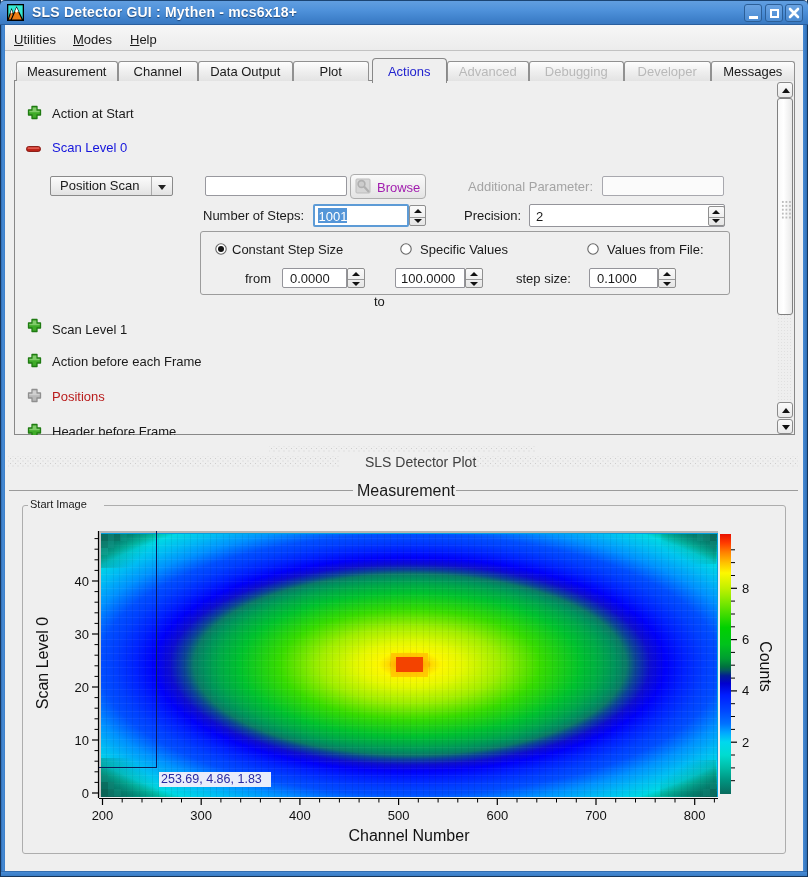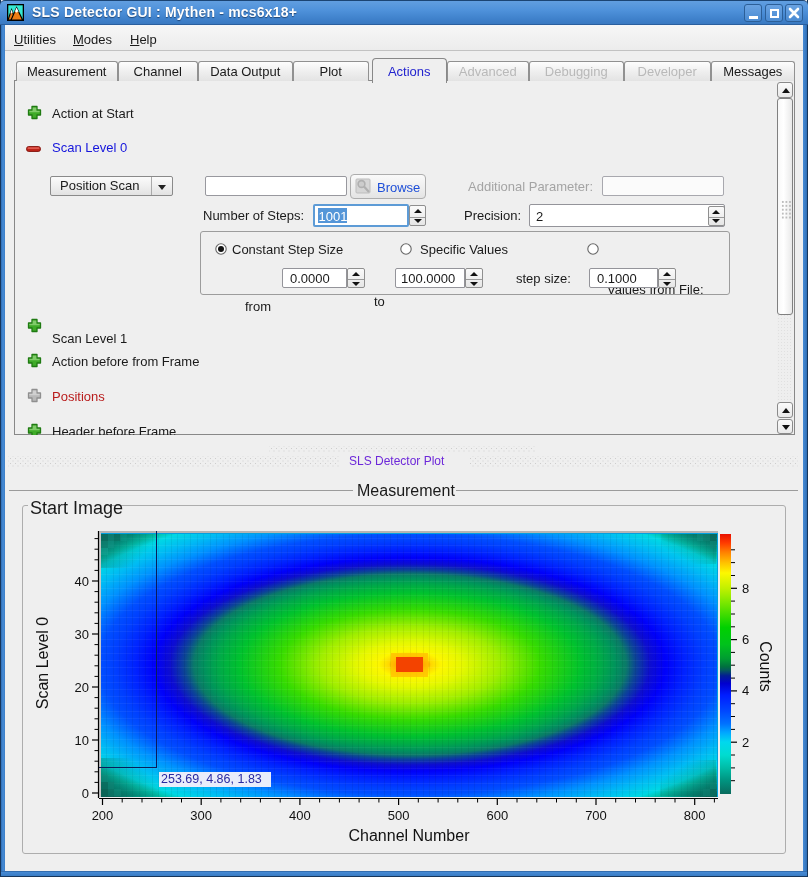--- a/index.html
+++ b/index.html
@@ -71,26 +71,26 @@
 <div class="abs txt" style="left:52px;top:106px;">Action at Start</div>
 <svg class="abs" style="left:26px;top:145.5px" width="15" height="6" viewBox="0 0 15 6">
     <rect x="0.5" y="0.5" width="14" height="5" rx="2.3" fill="#bc2318" stroke="#82150e" stroke-width="0.9"></rect>
     <rect x="1.5" y="1.2" width="12" height="1.8" rx="0.9" fill="#e0584e"></rect>
   </svg>
 <div class="abs txt" style="left:52px;top:140px;color:#1515dc;">Scan Level 0</div>
 <svg class="abs" style="left:27px;top:318px" width="15" height="15" viewBox="0 0 15 15">
     <path d="M5 1.5 h5 v3.5 h3.5 v5 h-3.5 v3.5 h-5 v-3.5 h-3.5 v-5 h3.5 Z" fill="#3fab28" stroke="#1f7a12" stroke-width="1.3" stroke-linejoin="round"></path>
     <path d="M5.6 2.4 h3.8 v3.3 h3.3 v1.6 h-10.4 v-1.6 h3.3 Z" fill="#b6e8a0" opacity="0.55"></path>
   </svg>
-<div class="abs txt" style="left:52px;top:331px;">Scan Level 1</div>
+<div class="abs txt" style="left:52px;top:322px;">Scan Level 1</div>
 <svg class="abs" style="left:27px;top:353px" width="15" height="15" viewBox="0 0 15 15">
     <path d="M5 1.5 h5 v3.5 h3.5 v5 h-3.5 v3.5 h-5 v-3.5 h-3.5 v-5 h3.5 Z" fill="#3fab28" stroke="#1f7a12" stroke-width="1.3" stroke-linejoin="round"></path>
     <path d="M5.6 2.4 h3.8 v3.3 h3.3 v1.6 h-10.4 v-1.6 h3.3 Z" fill="#b6e8a0" opacity="0.55"></path>
   </svg>
-<div class="abs txt" style="left:52px;top:354px;">Action before from Frame</div>
+<div class="abs txt" style="left:52px;top:354px;">Action before each Frame</div>
 <svg class="abs" style="left:27px;top:388px" width="15" height="15" viewBox="0 0 15 15">
     <path d="M5 1.5 h5 v3.5 h3.5 v5 h-3.5 v3.5 h-5 v-3.5 h-3.5 v-5 h3.5 Z" fill="#b9b9b9" stroke="#8f8f8f" stroke-width="1.3" stroke-linejoin="round"></path>
     <path d="M5.6 2.4 h3.8 v3.3 h3.3 v1.6 h-10.4 v-1.6 h3.3 Z" fill="#e3e3e3" opacity="0.55"></path>
   </svg>
 <div class="abs txt" style="left:52px;top:389px;color:#b91c1c;">Positions</div>
 <div class="abs" style="left:14.5px;top:415px;width:675px;height:20px;overflow:hidden;">
     <svg class="abs" style="left:12.5px;top:8px" width="15" height="15" viewBox="0 0 15 15">
       <path d="M5 1.5 h5 v3.5 h3.5 v5 h-3.5 v3.5 h-5 v-3.5 h-3.5 v-5 h3.5 Z" fill="#3fab28" stroke="#1f7a12" stroke-width="1.3" stroke-linejoin="round"></path>
       <path d="M5.6 2.4 h3.8 v3.3 h3.3 v1.6 h-10.4 v-1.6 h3.3 Z" fill="#b6e8a0" opacity="0.55"></path>
     </svg>
@@ -101,21 +101,21 @@
 <div class="abs txt" style="left:60px;top:178px;">Position Scan</div>
 <div class="abs" style="left:151px;top:177px;width:1px;height:18px;background:#aaaaaa;"></div>
 <div class="abs" style="left:158px;top:184.5px;width:0;height:0;border-left:4px solid transparent;border-right:4px solid transparent;border-top:5px solid #222;"></div>
 <div class="abs" style="left:205px;top:176px;width:142px;height:20px;border:1px solid #98989e;border-radius:2px;background:#ffffff;"></div>
 <div class="abs" style="left:350px;top:173.5px;width:76px;height:25px;border:1px solid #adadad;border-radius:4px;background:linear-gradient(#fafafa,#ededed 60%,#e4e4e4);"></div>
 <svg class="abs" style="left:355px;top:177px" width="18" height="18" viewBox="0 0 18 18">
   <rect x="1" y="2" width="14" height="14" rx="1" fill="#d6d6d6" stroke="#bdbdbd"></rect>
   <circle cx="6.5" cy="7" r="3.4" fill="#cccccc" stroke="#b0b0b0" stroke-width="1.6"></circle>
   <path d="M9 9.5 L14 15" stroke="#b0b0b0" stroke-width="2.2"></path>
 </svg>
-<div class="abs txt" style="left:377px;top:180px;color:#1d4ed8;">Browse</div>
+<div class="abs txt" style="left:377px;top:180px;color:#a21caf;">Browse</div>
 <div class="abs txt" style="left:468px;top:179px;color:#a4a4a4;">Additional Parameter:</div>
 <div class="abs" style="left:602px;top:176px;width:122px;height:20px;border:1px solid #a8a8ae;border-radius:2px;background:#fbfbfb;"></div>
 
 <div class="abs txt" style="left:203px;top:207.5px;">Number of Steps:</div>
 <div class="abs" style="left:313px;top:204px;width:96px;height:23px;border:2px solid #5d9bd6;border-radius:2px;background:#ffffff;"></div>
 <div class="abs" style="left:318px;top:208px;width:29px;height:15px;background:#5596d8;"></div>
 <div class="abs txt" style="left:318.5px;top:209px;color:#ffffff;border-radius:6px;">1001</div>
 <div class="abs" style="left:409px;top:205px;width:17px;height:21px;border:1px solid #8f8f8f;border-radius:2px;background:linear-gradient(#fafafa,#e6e6e6);">
     <div class="abs" style="left:0;top:10.5px;width:15px;height:1px;background:#9a9a9a;"></div>
     <div class="abs" style="left:3.5px;top:3.2px;width:0;height:0;border-left:4px solid transparent;border-right:4px solid transparent;border-bottom:4.5px solid #111;"></div>
@@ -136,22 +136,22 @@
     <circle cx="6" cy="6" r="3" fill="#111"></circle>
   </svg>
 <div class="abs txt" style="left:232px;top:242px;">Constant Step Size</div>
 <svg class="abs" style="left:400px;top:243px" width="12" height="12" viewBox="0 0 12 12">
     <circle cx="6" cy="6" r="5.2" fill="#ffffff" stroke="#666" stroke-width="1.1"></circle>
   </svg>
 <div class="abs txt" style="left:420px;top:242px;">Specific Values</div>
 <svg class="abs" style="left:587px;top:243px" width="12" height="12" viewBox="0 0 12 12">
     <circle cx="6" cy="6" r="5.2" fill="#ffffff" stroke="#666" stroke-width="1.1"></circle>
   </svg>
-<div class="abs txt" style="left:607px;top:242px;margin-top:40px;">Values from File:</div>
-<div class="abs txt" style="left:245px;top:271px;margin-top:28px;">from</div>
+<div class="abs txt" style="left:607px;top:242px;">Values from File:</div>
+<div class="abs txt" style="left:245px;top:271px;">from</div>
 <div class="abs" style="left:282px;top:268px;width:65px;height:20px;border:1px solid #94949a;border-radius:2px 0 0 2px;background:#ffffff;"></div>
 <div class="abs txt" style="left:290px;top:271px;">0.0000</div>
 <div class="abs" style="left:347px;top:268px;width:18px;height:20px;border:1px solid #8f8f8f;border-radius:2px;background:linear-gradient(#fafafa,#e6e6e6);">
     <div class="abs" style="left:0;top:10.0px;width:16px;height:1px;background:#9a9a9a;"></div>
     <div class="abs" style="left:4.0px;top:3.0px;width:0;height:0;border-left:4px solid transparent;border-right:4px solid transparent;border-bottom:4.5px solid #111;"></div>
     <div class="abs" style="left:4.0px;top:12.5px;width:0;height:0;border-left:4px solid transparent;border-right:4px solid transparent;border-top:4.5px solid #111;"></div>
   </div>
 <div class="abs txt" style="left:374px;top:271px;margin-top:23px;">to</div>
 <div class="abs" style="left:395px;top:268px;width:70px;height:20px;border:1px solid #94949a;border-radius:2px 0 0 2px;background:#ffffff;"></div>
 <div class="abs txt" style="left:401px;top:271px;">100.0000</div>
@@ -178,28 +178,28 @@
 <div class="abs" style="left:777px;top:402px;width:16px;height:16px;border:1px solid #8a8a8a;border-radius:3px;background:linear-gradient(#fbfbfb,#e9e9e9);">
     <div class="abs" style="left:3.5px;top:5px;width:0;height:0;border-left:4.5px solid transparent;border-right:4.5px solid transparent;border-bottom:5px solid #111;"></div>
   </div>
 <div class="abs" style="left:777px;top:418.5px;width:16px;height:15.5px;border:1px solid #8a8a8a;border-radius:3px;background:linear-gradient(#fbfbfb,#e9e9e9);">
     <div class="abs" style="left:3.5px;top:5px;width:0;height:0;border-left:4.5px solid transparent;border-right:4.5px solid transparent;border-top:5px solid #111;"></div>
   </div>
 
 <div class="abs" style="left:269px;top:446px;width:267px;height:6px;background-image:radial-gradient(#cdcdcd 0.8px, rgba(0,0,0,0) 0.9px),radial-gradient(#cdcdcd 0.8px, rgba(0,0,0,0) 0.9px);background-size:5px 5px;background-position:0 0,2.5px 2.5px;"></div>
 <div class="abs" style="left:8px;top:456px;width:790px;height:11px;background-image:radial-gradient(#cdcdcd 0.8px, rgba(0,0,0,0) 0.9px),radial-gradient(#cdcdcd 0.8px, rgba(0,0,0,0) 0.9px);background-size:5px 5px;background-position:0 0,2.5px 2.5px;"></div>
 <div class="abs" style="left:340px;top:453px;width:130px;height:17px;background:#efefef;"></div>
-<div class="abs" style="position:absolute;left:349px;top:453.5px;font-size:12px;color:#6d28d9;white-space:nowrap;">SLS Detector Plot</div>
+<div class="abs" style="position:absolute;left:365px;top:453.5px;font-size:14px;color:#404040;white-space:nowrap;">SLS Detector Plot</div>
 
 <div class="abs" style="left:9px;top:490px;width:344px;height:1px;background:#9b9b9b;"></div>
 <div class="abs" style="left:456px;top:490px;width:342px;height:1px;background:#9b9b9b;"></div>
 <div class="abs" style="position:absolute;left:357px;top:481.5px;font-size:16px;color:#1a1a1a;white-space:nowrap;">Measurement</div>
 <div class="abs" style="left:21.5px;top:505px;width:764px;height:349px;border:1px solid #adadad;border-radius:3px;"></div>
 <div class="abs" style="left:28px;top:498px;width:76px;height:14px;background:#efefef;"></div>
-<div class="abs" style="left:30px;top:498px;font-size:18px;color:#1a1a1a;white-space:nowrap;">Start Image</div>
+<div class="abs" style="left:30px;top:498px;font-size:11px;color:#1a1a1a;white-space:nowrap;">Start Image</div>
 
 <div class="abs" style="left:99px;top:531px;width:619px;height:266px;border-top:2.5px solid #b4b4b4;border-left:2px solid #c8c8c8;background:#00a0e0;"></div>
 <div class="abs" style="left:101px;top:533.5px;width:615.5px;height:263px;background-image:repeating-linear-gradient(90deg, rgba(0,0,0,0) 0px, rgba(0,0,0,0) 5.45px, rgba(0,0,0,0.06) 5.45px, rgba(0,0,0,0.06) 6.45px),repeating-linear-gradient(0deg, rgba(255,255,255,0) 0px, rgba(255,255,255,0) 6.2px, rgba(255,255,255,0.05) 6.2px, rgba(255,255,255,0.05) 7.2px),radial-gradient(440px 184px ellipse at 309px 130.5px, #f03c00 0.0%,#fb5000 2.8%,#ff9e00 3.8%,#ffd800 4.8%,#fdf700 7.2%,#e5f800 12.0%,#a0ee00 20.5%,#37dc00 29.7%,#00c22e 38.9%,#00a84a 43.8%,#00935c 46.7%,#0a7a68 49.1%,#0c4596 51.3%,#0d0dd0 54.6%,#0000fa 58.0%,#0022ff 62.5%,#003eff 67.0%,#004fff 70.7%,#0092ff 77.1%,#00baf4 82.7%,#00d8e4 88.4%,#00c2ac 91.0%,#00917c 95.0%,#0c6e60 98.0%,#0a6156 100.0%);"></div>
 <div class="abs" style="left:101px;top:534px;width:54px;height:34px;background:linear-gradient(135deg, rgba(9,102,90,0.75), rgba(10,122,106,0.3) 45%, rgba(0,0,0,0) 72%);"></div>
 <div class="abs" style="left:101px;top:758px;width:58px;height:38px;background:linear-gradient(45deg, rgba(9,102,90,0.8), rgba(10,122,106,0.32) 45%, rgba(0,0,0,0) 72%);"></div>
 <div class="abs" style="left:662px;top:534px;width:54px;height:30px;background:linear-gradient(to bottom left, rgba(9,102,90,0.7), rgba(10,122,106,0.28) 45%, rgba(0,0,0,0) 72%);"></div>
 <div class="abs" style="left:660px;top:760px;width:56px;height:36px;background:linear-gradient(to top left, rgba(9,102,90,0.75), rgba(10,122,106,0.3) 45%, rgba(0,0,0,0) 72%);"></div>
 <div class="abs" style="left:101px;top:534px;width:6.5px;height:7px;background:#0a6b5e;opacity:0.9;"></div>
 <div class="abs" style="left:107.5px;top:534px;width:6.5px;height:7px;background:#0f8273;opacity:0.7;"></div>
 <div class="abs" style="left:114px;top:534px;width:6.5px;height:7px;background:#0a6b5e;opacity:0.5;"></div>

